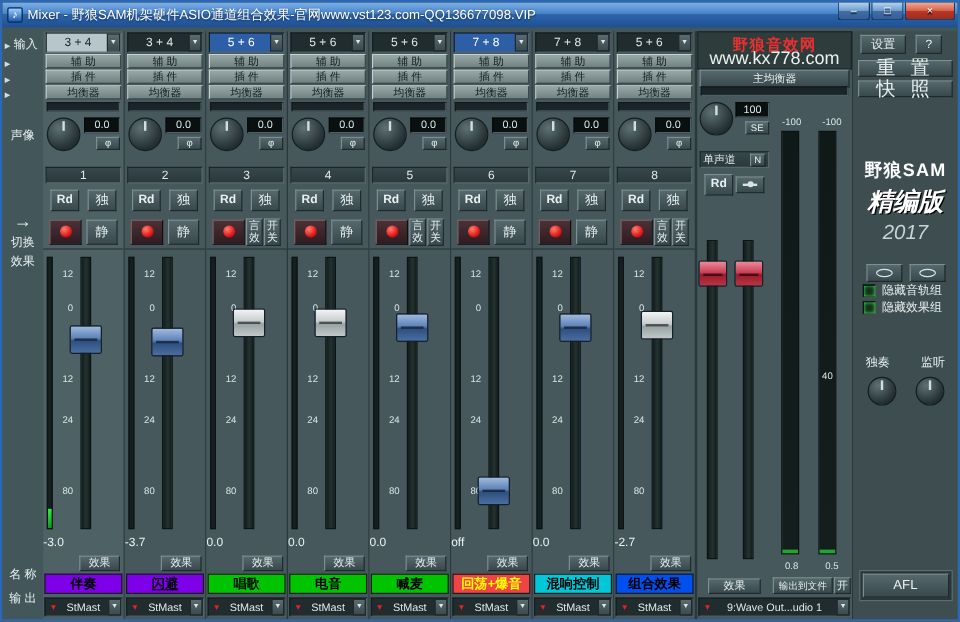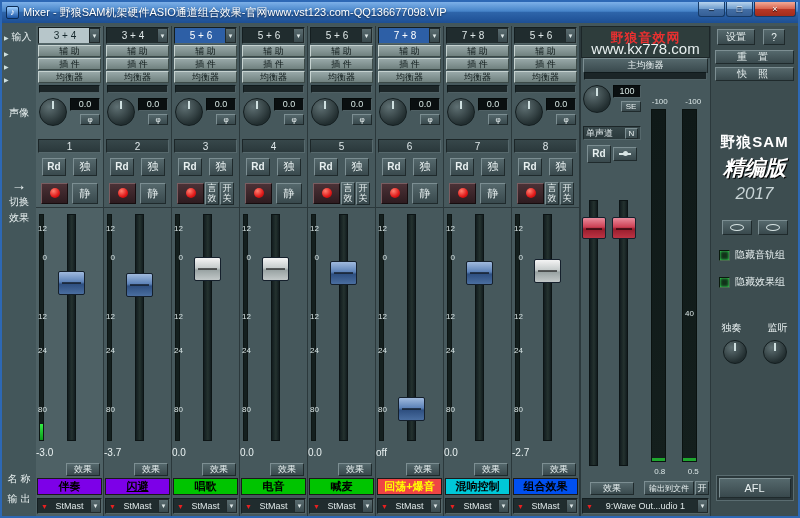--- a/index.html
+++ b/index.html
@@ -46,21 +46,21 @@
   .rd{width:24px;height:18px;font-weight:bold;font-size:10px}
   .solo{width:24px;height:18px;font-size:11px}
   .recbtn{width:27px;height:21px;background:linear-gradient(#4b3136,#2e1c20);border:1px solid;border-color:#7a5c60 #160c0e #160c0e #7a5c60;display:flex;align-items:center;justify-content:center;cursor:pointer}
   .led{width:10px;height:10px;border-radius:50%;background:radial-gradient(circle at 35% 30%,#ff8070,#e01818 60%,#8c0808)}
   .mute{width:26px;height:21px;font-size:11px}
   .mute-slot{display:flex;gap:1px}
   .vfx{width:14px;height:23px;font-size:9px;line-height:10px;padding:1px 2px;word-break:break-all;white-space:normal;text-align:center}
   .vmeter{position:absolute;left:3px;top:6px;bottom:20px;width:5px;background:#141f1e;border:1px solid #0d1514;display:flex;align-items:flex-end}
   .vmeter-fill{width:100%;background:linear-gradient(#33ee44,#0a9a1a)}
   .scale{position:absolute;left:9px;top:6px;bottom:20px;width:17px;color:#d8e4e4;font-size:8px}
-  .scale span{position:absolute;right:15px;transform:translateY(-50%)}
+  .scale span{position:absolute;right:1px;transform:translateY(-50%)}
   .track{position:absolute;left:31px;top:6px;bottom:20px;width:9px;background:linear-gradient(90deg,#121c1e,#24322f 55%,#121c1e);border:1px solid #0c1415}
   .cap{position:absolute;left:22px;width:27px;height:24px;border:1px solid #15202c;border-radius:2px}
   .cap::after{content:"";position:absolute;left:3px;right:3px;top:10px;height:2px;background:rgba(0,0,0,.55)}
   .cap.blue{background:linear-gradient(#a0bade 0%,#5c82b8 45%,#2e4f80 55%,#4a6ea0)}
   .cap.white{background:linear-gradient(#f4f4f4,#c6cccc 45%,#99a3a3 55%,#c2c8c8)}
   .cap.red{background:linear-gradient(#ea8c9c,#cc4054 45%,#981c2c 55%,#bc3444)}
   .dbval{position:absolute;left:0;right:0;bottom:3px;text-align:left;color:#eaf2f2;font-size:10px}
   .fx{width:34px;height:13px;font-size:9px}
   .nameplate{width:100%;height:100%;display:flex;align-items:center;justify-content:center;font-size:11px;font-weight:bold;border:1px solid #1a1a1a}
   .red-tri{color:#e82020;font-size:7px;margin:0 1px}
@@ -97,29 +97,29 @@
   .onbtn{width:14px;font-size:9px;height:100%}
   .m-toggle{width:24px;height:14px}
   .hslider{width:12px;height:2px;background:#d8e4e4;position:relative}
   .hslider::after{content:"";position:absolute;left:4px;top:-2px;width:5px;height:5px;border-radius:50%;background:#d8e4e4}
   .m-nameplate{background:#2e3c3e;color:#f0f6f6}
   
   .panel{flex:1;background:#3d4d50;display:flex;flex-direction:column;padding:2px 4px}
   .p-top{display:flex;gap:8px;height:19px;flex:0 0 19px;padding:1px 2px}
   .p-set{width:38px;height:16px;font-size:10px}
   .p-help{width:22px;height:16px;font-size:10px}
-  .p-wide{width:100%;height:14px;margin-top:3px;font-size:10px;letter-spacing:4px}
+  .p-wide{width:100%;height:14px;margin-top:3px;font-size:16px;letter-spacing:4px}
   .brand{margin-top:52px;text-align:center;color:#fff}
   .b1{font-size:15px;font-weight:bold;letter-spacing:1px}
   .b2{font-size:21px;font-weight:bold;font-style:italic;margin-top:2px;text-shadow:1px 1px 0 #000}
   .b3{font-size:17px;font-style:italic;color:#c8d4d6;margin-top:2px}
   .linkrow{display:flex;gap:6px;margin-top:16px;justify-content:center}
   .linkbtn{width:30px;height:15px}
   .oval{width:14px;height:7px;border:1px solid #d8e4e4;border-radius:50%}
-  .cbrow{display:flex;align-items:center;gap:5px;margin-top:13px;padding-left:4px}
+  .cbrow{display:flex;align-items:center;gap:5px;padding-left:4px}
   .cbox{width:11px;height:11px;background:#12321a;border:1px solid;border-color:#0a1a0e #4a6a50 #4a6a50 #0a1a0e;box-shadow:inset 0 0 3px #39ff60;cursor:pointer}
   .cb-label{font-size:10px;color:#e8f0f0}
   .kn-labels{display:flex;gap:26px;margin-top:32px;font-size:10px;color:#e8f0f0;justify-content:center}
   .kn-row{display:flex;gap:16px;margin-top:5px;justify-content:center}
   .afl{margin:auto auto 16px;width:72px;height:20px;font-size:11px;box-shadow:0 0 0 2px #2b383b,0 0 0 3px #5a6c70}
   .channels{display:flex}
   .channel{width:68px;flex:0 0 68px;border-right:1px solid #2b383b;display:flex;flex-direction:column;background:#46585c}
   .channel.active{background:#4e6165}
 </style>
 </head>

